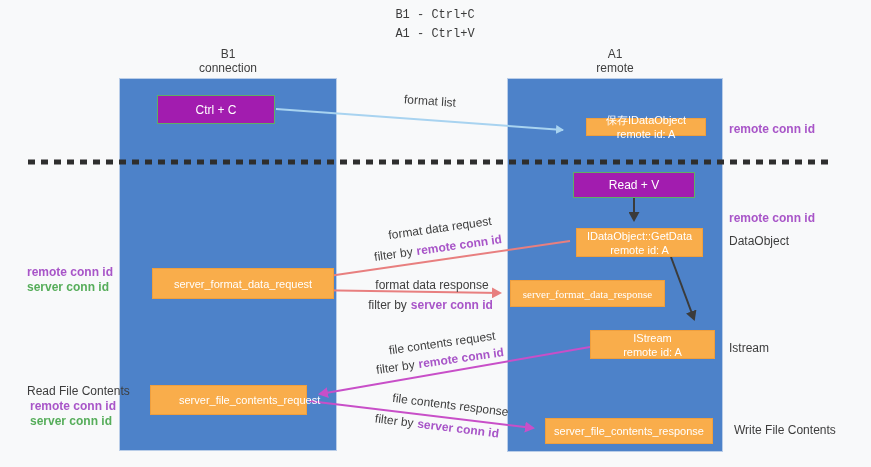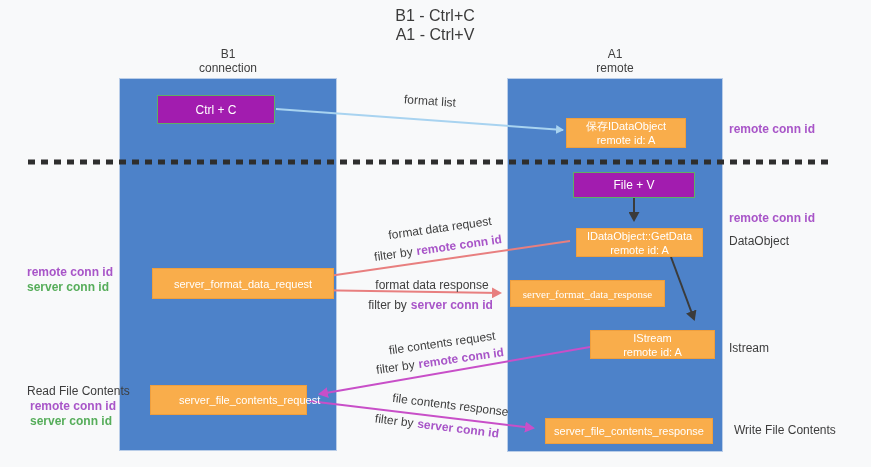--- a/index.html
+++ b/index.html
@@ -11,21 +11,21 @@
     position:relative;
     width:871px;height:467px;
     background:#f8f9fa;
     overflow:hidden;
     font-family:"Liberation Sans", sans-serif;
   }
   .abs{position:absolute;}
   .title-block{
     left:335px;top:6px;width:200px;
     text-align:center;color:#3b3b3b;
-    font-size:16px;line-height:19px;
+    font-size:12px;line-height:19px;font-family:Liberation Mono, monospace;
   }
   .lane-header{
     top:47px;text-align:center;color:#3f3f3f;
     font-size:12px;line-height:14px;
   }
   .lane{
     background:#4d82c9;
     border:1px solid #b9cde8;
     box-sizing:border-box;
     z-index:1;
@@ -106,27 +106,27 @@
     <line x1="306" y1="290" x2="500" y2="293" stroke="#e87f7f" stroke-width="2" marker-end="url(#m-salmon)"></line>
 
     <line x1="590" y1="347" x2="320" y2="394" stroke="#c84fc8" stroke-width="2" marker-end="url(#m-magenta)"></line>
     <line x1="309" y1="401" x2="533" y2="428" stroke="#c84fc8" stroke-width="2" marker-end="url(#m-magenta)"></line>
   </svg>
 
   <div class="abs node green" style="left:157px;top:95px;width:118px;height:29px;">
     <span>Ctrl + C</span>
   </div>
 
-  <div class="abs node" style="left:566px;top:118px;width:120px;height:30px;justify-content:space-between;">
+  <div class="abs node" style="left:586px;top:118px;width:120px;height:18px;">
     <span>保存IDataObject</span>
     <span>remote id: A</span>
   </div>
 
   <div class="abs node green" style="left:573px;top:172px;width:122px;height:26px;">
-    <span>File + V</span>
+    <span>Read + V</span>
   </div>
 
   <div class="abs node" style="left:576px;top:228px;width:127px;height:29px;">
     <span>IDataObject::GetData</span>
     <span>remote id: A</span>
   </div>
 
   <div class="abs node" style="left:152px;top:268px;width:182px;height:31px;">
     <span>server_format_data_request</span>
   </div>

